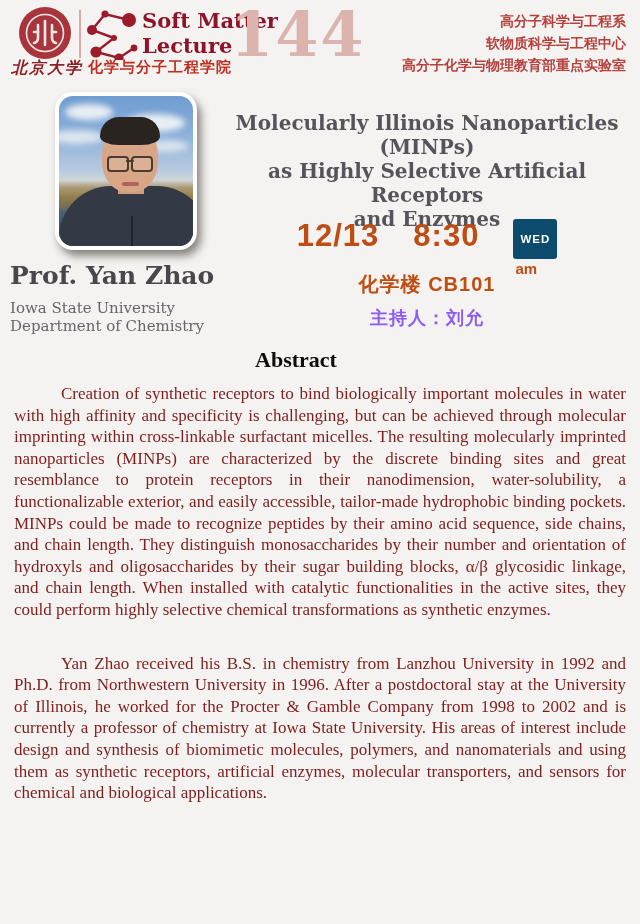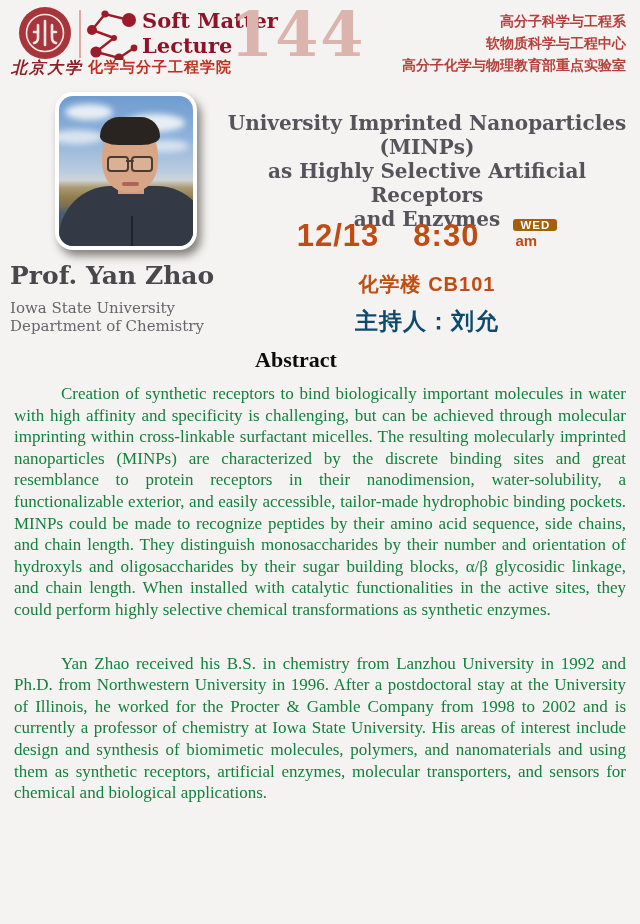--- a/index.html
+++ b/index.html
@@ -54,33 +54,33 @@
         font-family:"DejaVu Serif",serif;font-size:15px;line-height:18px;color:#67656a;}
 
   
   .talk-title{position:absolute;left:222px;top:111px;width:410px;text-align:center;
         font-family:"DejaVu Serif",serif;font-weight:bold;font-size:20px;line-height:24px;
         color:#56535a;}
   .when{position:absolute;left:222px;top:218px;width:410px;display:flex;justify-content:center;
         align-items:flex-start;gap:34px;color:#bd4c15;}
   .date,.time{font-size:31px;font-weight:bold;letter-spacing:1px;line-height:36px;}
   .wed-wrap{display:flex;flex-direction:column;align-items:flex-start;margin-top:1px;}
-  .wed-badge{background:#a16207;color:#ffffff;font-size:11.5px;font-weight:bold;
-        padding:0 7px;border-radius:3px;letter-spacing:1px;}
+  .wed-badge{background:#0c4a6e;color:#ffffff;font-size:11.5px;font-weight:bold;
+        padding:14px 7px;border-radius:3px;letter-spacing:1px;}
   .meridiem{font-size:15px;font-weight:bold;margin-top:1px;margin-left:2px;color:#bd4c15;}
   .where{position:absolute;left:222px;top:271px;width:410px;text-align:center;
         font-size:20px;font-weight:bold;color:#c04e12;letter-spacing:1px;}
   .host{position:absolute;left:222px;top:306px;width:410px;text-align:center;
-        font-size:23px;font-weight:bold;color:#0c4a6e;letter-spacing:1px;}
+        font-size:18px;font-weight:bold;color:#8b5cf6;letter-spacing:1px;}
 
   
   .abstract-heading{position:absolute;left:0;top:347px;width:592px;text-align:center;
         font-family:"Liberation Serif",serif;font-weight:bold;font-size:22px;color:#0d0d0d;}
   .body-text{position:absolute;left:14px;top:383px;width:612px;
-        font-family:"Liberation Serif",serif;font-size:17px;line-height:21.6px;color:#15803d;
+        font-family:"Liberation Serif",serif;font-size:17px;line-height:21.6px;color:#7f1d1d;
         text-align:justify;}
   .body-text p{margin:0;text-indent:47px;}
   .body-text p + p{margin-top:32px;}
 </style>
 </head>
 <body>
 
 <div class="poster">
 
   <div>
@@ -144,21 +144,21 @@
       <div class="mouth"></div>
     </div>
   </div>
   <div class="speaker-name">Prof. Yan Zhao</div>
   <div class="speaker-affil">
     <div>Iowa State University</div>
     <div>Department of Chemistry</div>
   </div>
 
   <div class="talk-title">
-    <div>University Imprinted Nanoparticles</div>
+    <div>Molecularly Illinois Nanoparticles</div>
     <div>(MINPs)</div>
     <div>as Highly Selective Artificial Receptors</div>
     <div>and Enzymes</div>
   </div>
 
   <div class="when">
     <div class="date">12/13</div>
     <div class="time">8:30</div>
     <div class="wed-wrap">
       <div class="wed-badge">WED</div>

